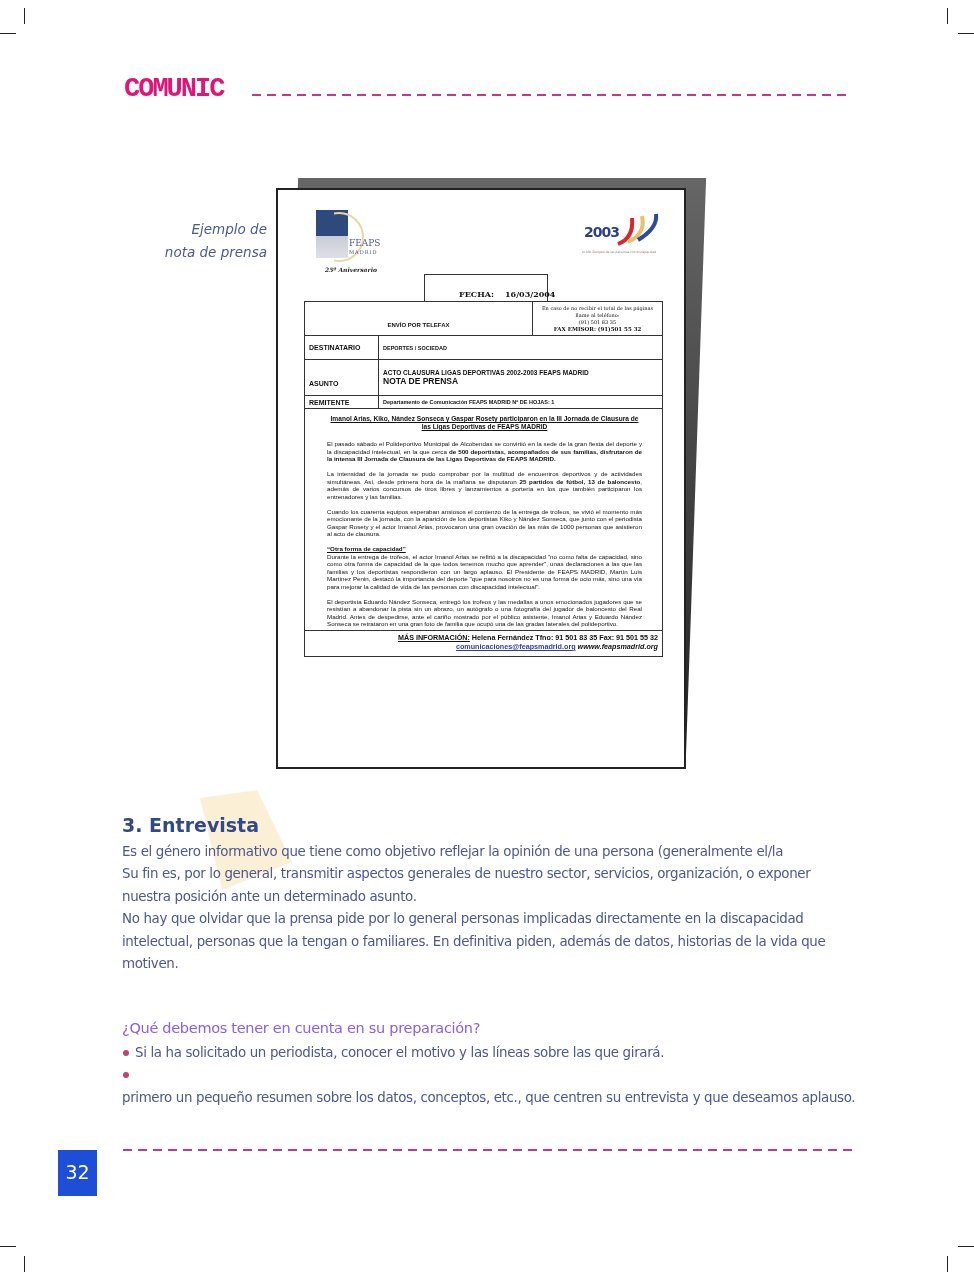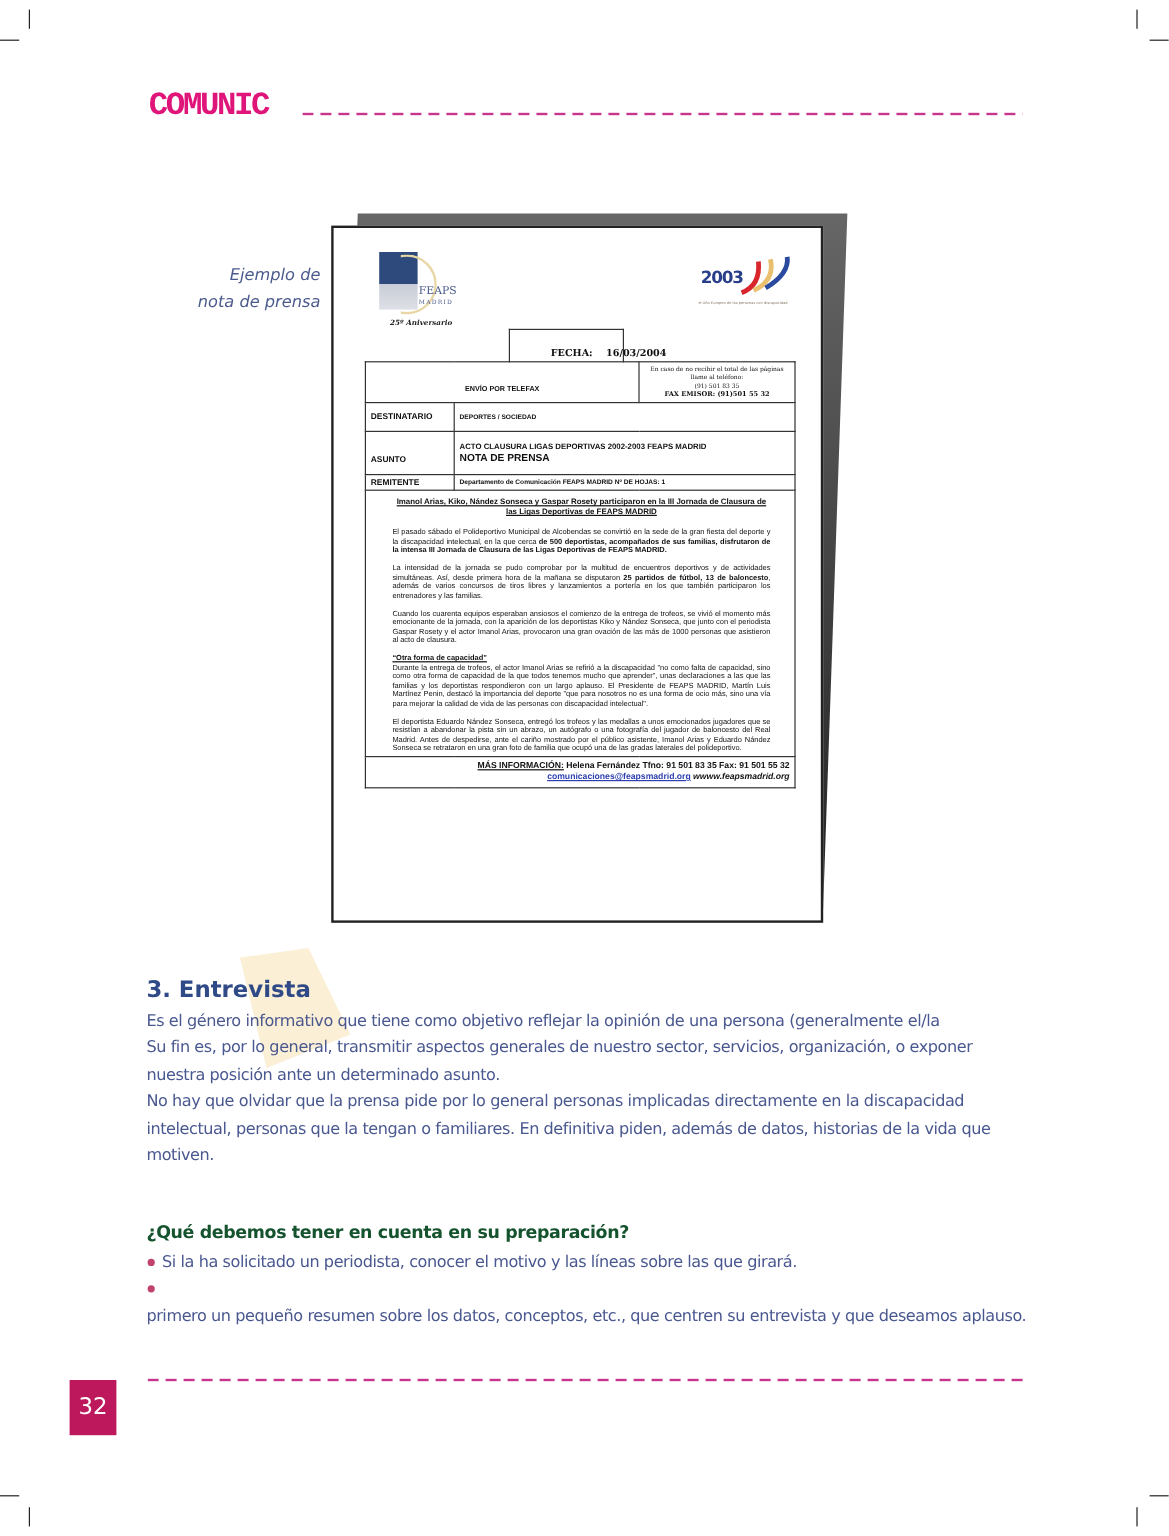--- a/index.html
+++ b/index.html
@@ -30,21 +30,21 @@
     .feaps-square { position: absolute; left: 0; top: 0; width: 32px; height: 48px; background: linear-gradient(to bottom, #2e4a7c 0%, #2e4a7c 55%, #c8ccd6 55%, #dde0e6 100%); }
     .feaps-circle { position: absolute; left: -2px; top: 2px; width: 50px; height: 50px; border: 2px solid #e8d6a4; border-radius: 50%; clip-path: inset(0 0 0 40%); }
     .feaps-name { position: absolute; left: 33px; top: 28px; font-family: "DejaVu Serif", serif; font-size: 9px; color: #4a5a8c; line-height: 10px; }
     .feaps-sub { position: absolute; left: 33px; top: 39px; font-family: "DejaVu Serif", serif; font-size: 5px; color: #4a5a8c; letter-spacing: 1px; }
     .aniv { position: absolute; left: 47px; top: 76px; font-family: "DejaVu Serif", serif; font-style: italic; font-weight: bold; font-size: 6px; color: #222; }
 
     .y2003 { position: absolute; left: 304px; top: 22px; width: 80px; height: 48px; }
     .y2003-text { position: absolute; left: 2px; top: 12px; font-family: "DejaVu Sans", sans-serif; font-weight: bold; font-size: 14px; color: #2a3f8a; letter-spacing: -1px; }
     .y2003-sub { position: absolute; left: 0; top: 38px; font-size: 3px; color: #8a7a6a; white-space: nowrap; }
 
-    .fecha-box { position: absolute; left: 146px; top: 84px; width: 96px; height: 28px; border: 1.5px solid #333; border-bottom: none; font-family: "DejaVu Serif", serif; font-weight: bold; font-size: 8px; color: #111; padding: 14px 0 0 34px; white-space: nowrap; }
+    .fecha-box { position: absolute; left: 146px; top: 84px; width: 124px; height: 28px; border: 1.5px solid #333; border-bottom: none; font-family: "DejaVu Serif", serif; font-weight: bold; font-size: 8px; color: #111; padding: 14px 0 0 34px; white-space: nowrap; }
 
     table.fax { position: absolute; left: 26px; top: 111px; width: 359px; border-collapse: collapse; font-family: "Liberation Sans", sans-serif; color: #111; }
     table.fax td { border: 1.5px solid #333; font-size: 6px; vertical-align: middle; padding: 2px 4px; }
     .fax-envio { text-align: center; font-weight: bold; height: 34px; padding-top: 14px !important; }
     .fax-note { text-align: center; font-family: "DejaVu Serif", serif; font-size: 5px !important; line-height: 7px; }
     .fax-note b { font-size: 5.5px; }
     .fax-label { font-weight: bold; font-size: 7px !important; width: 74px; }
     .fax-val { font-weight: bold; font-size: 5.5px !important; }
     .fax-asunto1 { font-weight: bold; font-size: 6.5px; display: block; }
     .fax-asunto2 { font-weight: bold; font-size: 8.5px; display: block; }
@@ -56,26 +56,26 @@
     .fax-foot .u { text-decoration: underline; }
     .fax-foot .mail { color: #2d3fb0; text-decoration: underline; }
     .fax-foot .web { font-style: italic; }
 
     
     .yellow-deco { position: absolute; left: 200px; top: 790px; width: 92px; height: 100px; background: #fbedd0; clip-path: polygon(0 8%, 62% 0, 100% 72%, 24% 100%); opacity: 0.9; }
 
     
     .section-title { position: absolute; left: 122px; top: 814px; font-family: "DejaVu Sans", sans-serif; font-weight: bold; font-size: 19px; color: #2f4a86; }
     .body-text { position: absolute; left: 122px; top: 841px; width: 740px; font-family: "DejaVu Sans", sans-serif; font-size: 13.4px; line-height: 22.4px; color: #4a5890; letter-spacing: -0.35px; }
-    .q-title { position: absolute; left: 122px; top: 1020px; font-family: "DejaVu Sans", sans-serif; font-weight: bold; font-size: 14.5px; color: #14532d; letter-spacing: -0.3px; }
+    .q-title { position: absolute; left: 122px; top: 1020px; font-family: "DejaVu Sans", sans-serif; font-weight: normal; font-size: 14.5px; color: #8b5cf6; letter-spacing: -0.3px; }
     .bullets { position: absolute; left: 122px; top: 1042px; width: 740px; font-family: "DejaVu Sans", sans-serif; font-size: 13.4px; line-height: 22.4px; color: #4a5890; letter-spacing: -0.35px; }
     .bullet-dot { display: inline-block; width: 6px; height: 6px; border-radius: 50%; background: #c0436c; margin: 0 6px 1px 1px; vertical-align: middle; }
 
     
-    .page-num { position: absolute; left: 58px; top: 1150px; width: 39px; height: 46px; background: #be185d; color: #fff; font-family: "DejaVu Sans", sans-serif; font-size: 19px; text-align: center; line-height: 44px; }
+    .page-num { position: absolute; left: 58px; top: 1150px; width: 39px; height: 46px; background: #1d4ed8; color: #fff; font-family: "DejaVu Sans", sans-serif; font-size: 19px; text-align: center; line-height: 44px; }
   </style>
 </head>
 <body>
 
 <div class="crop v" style="left:24px; top:8px;"></div>
 <div class="crop h" style="left:0px; top:33px;"></div>
 <div class="crop v" style="left:947px; top:8px;"></div>
 <div class="crop h" style="left:958px; top:33px;"></div>
 <div class="crop v" style="left:24px; top:1256px;"></div>
 <div class="crop h" style="left:0px; top:1246px;"></div>

